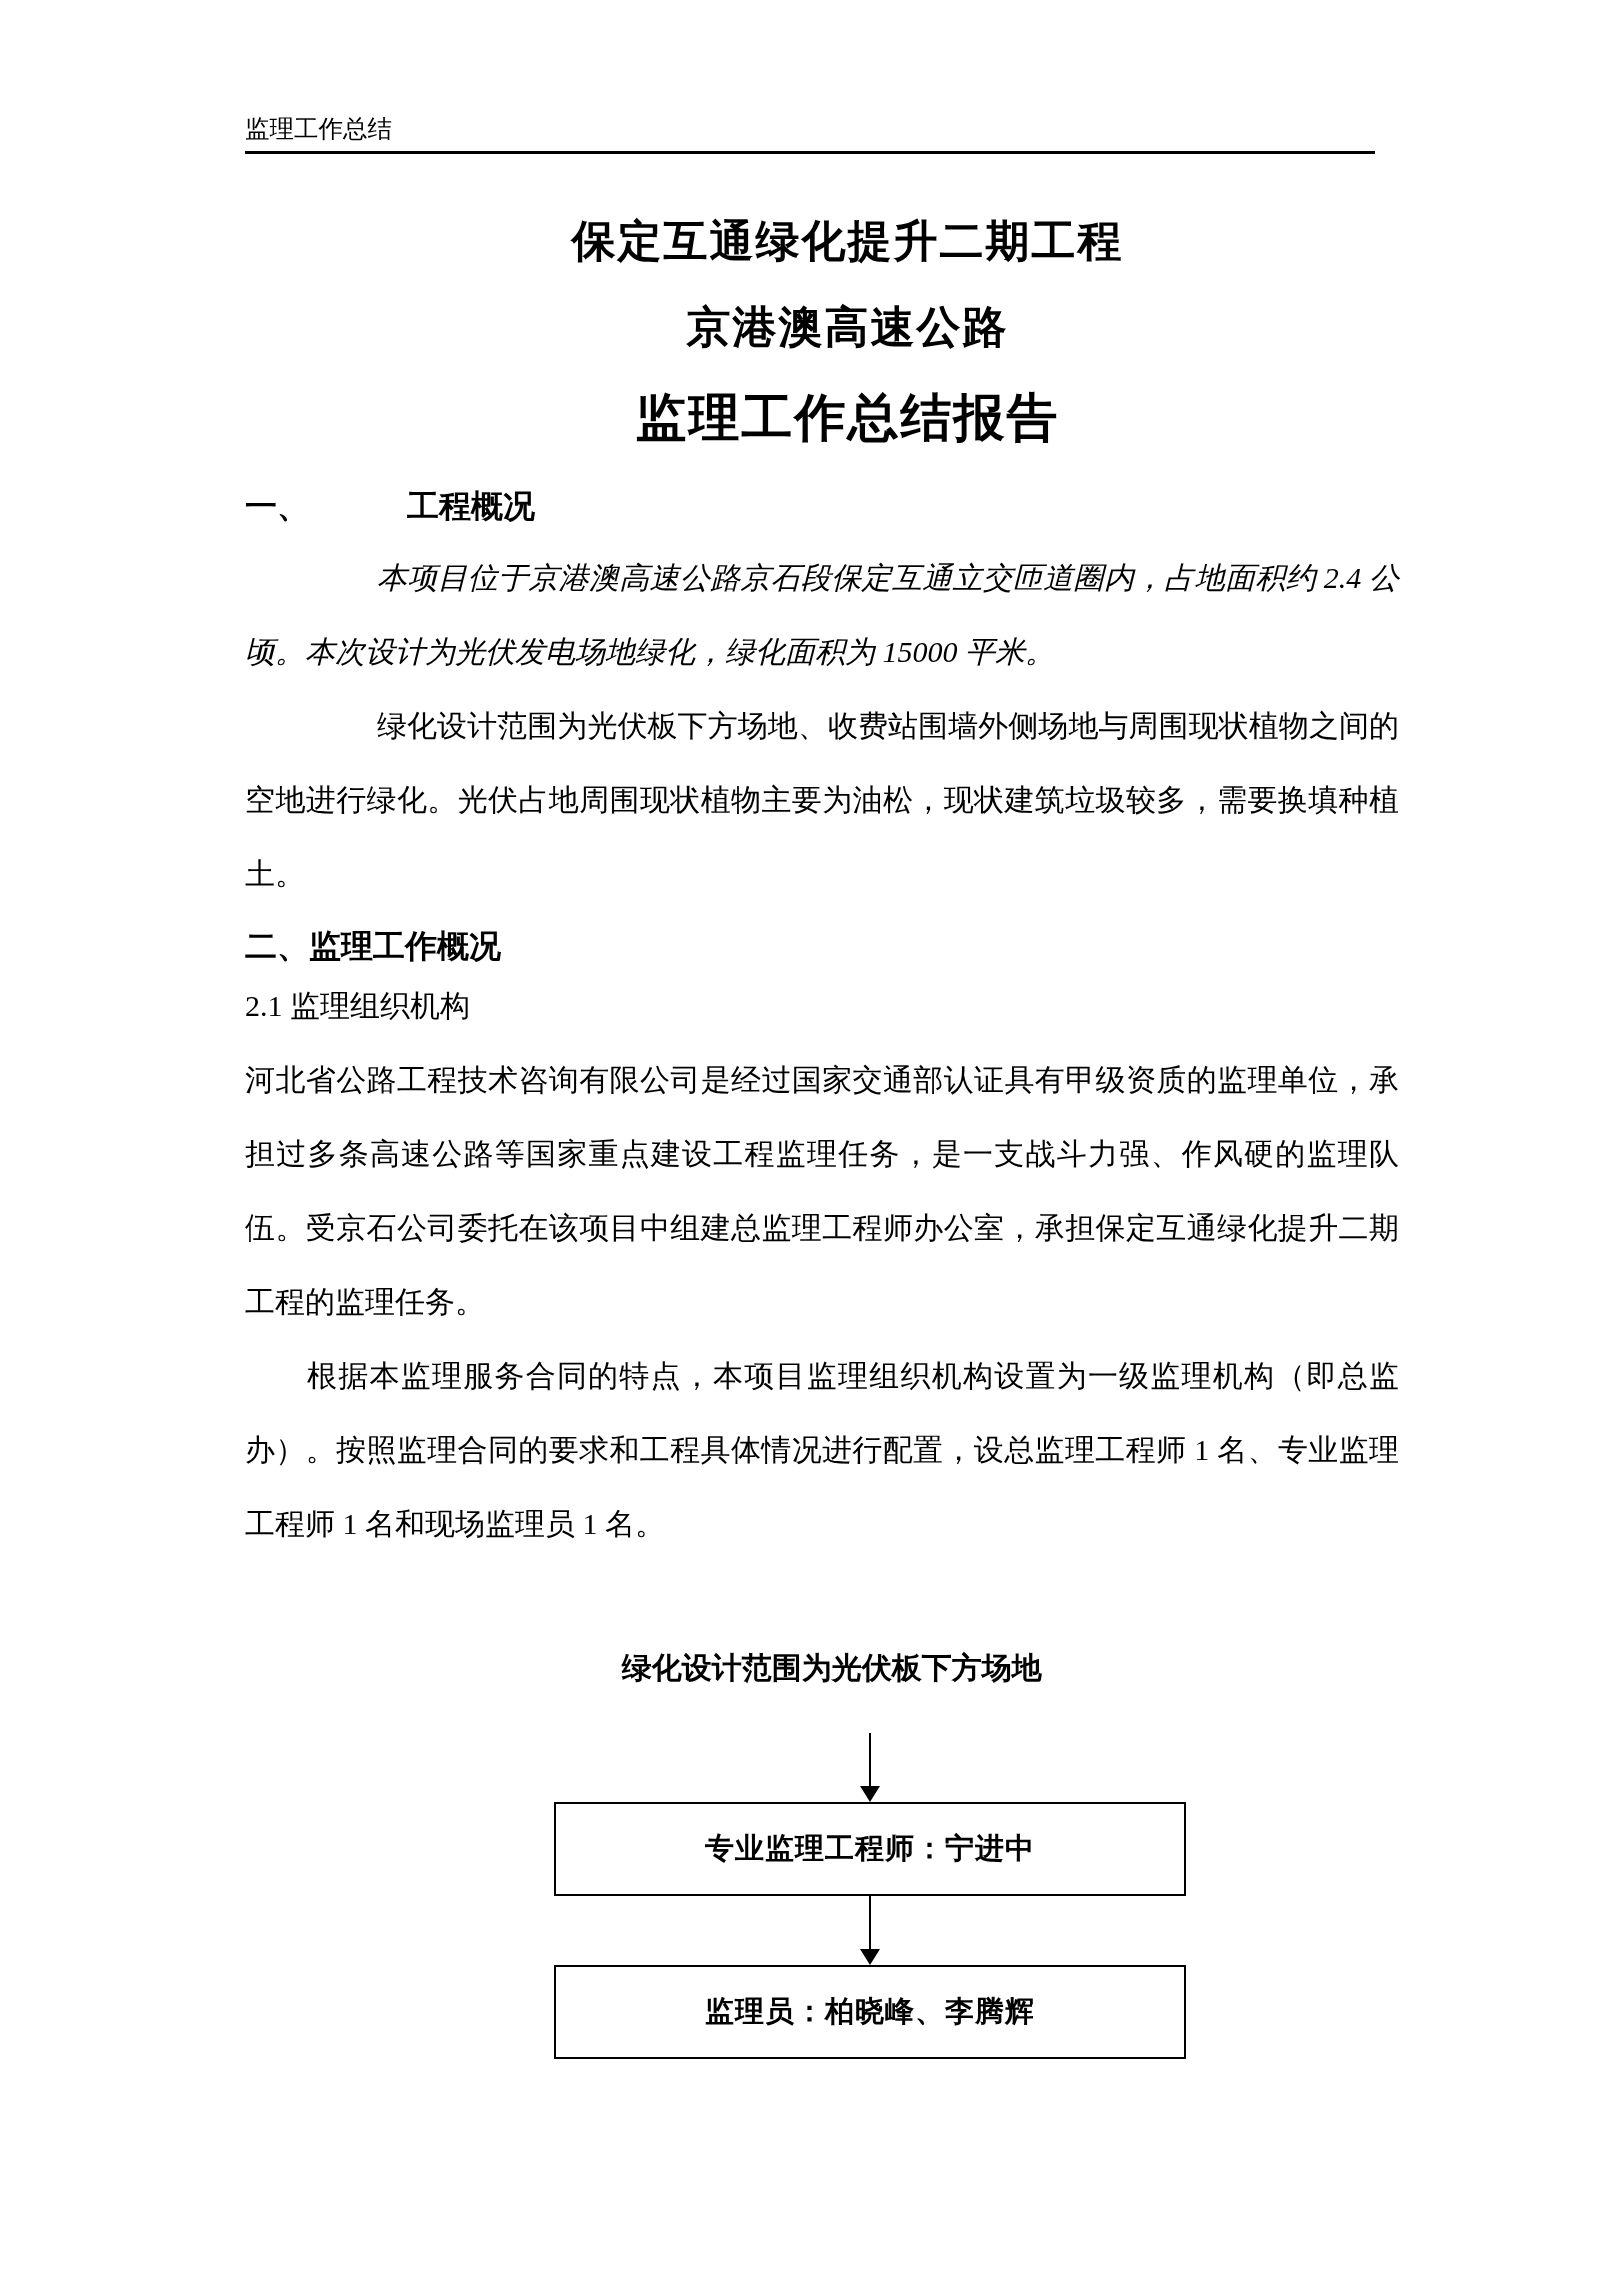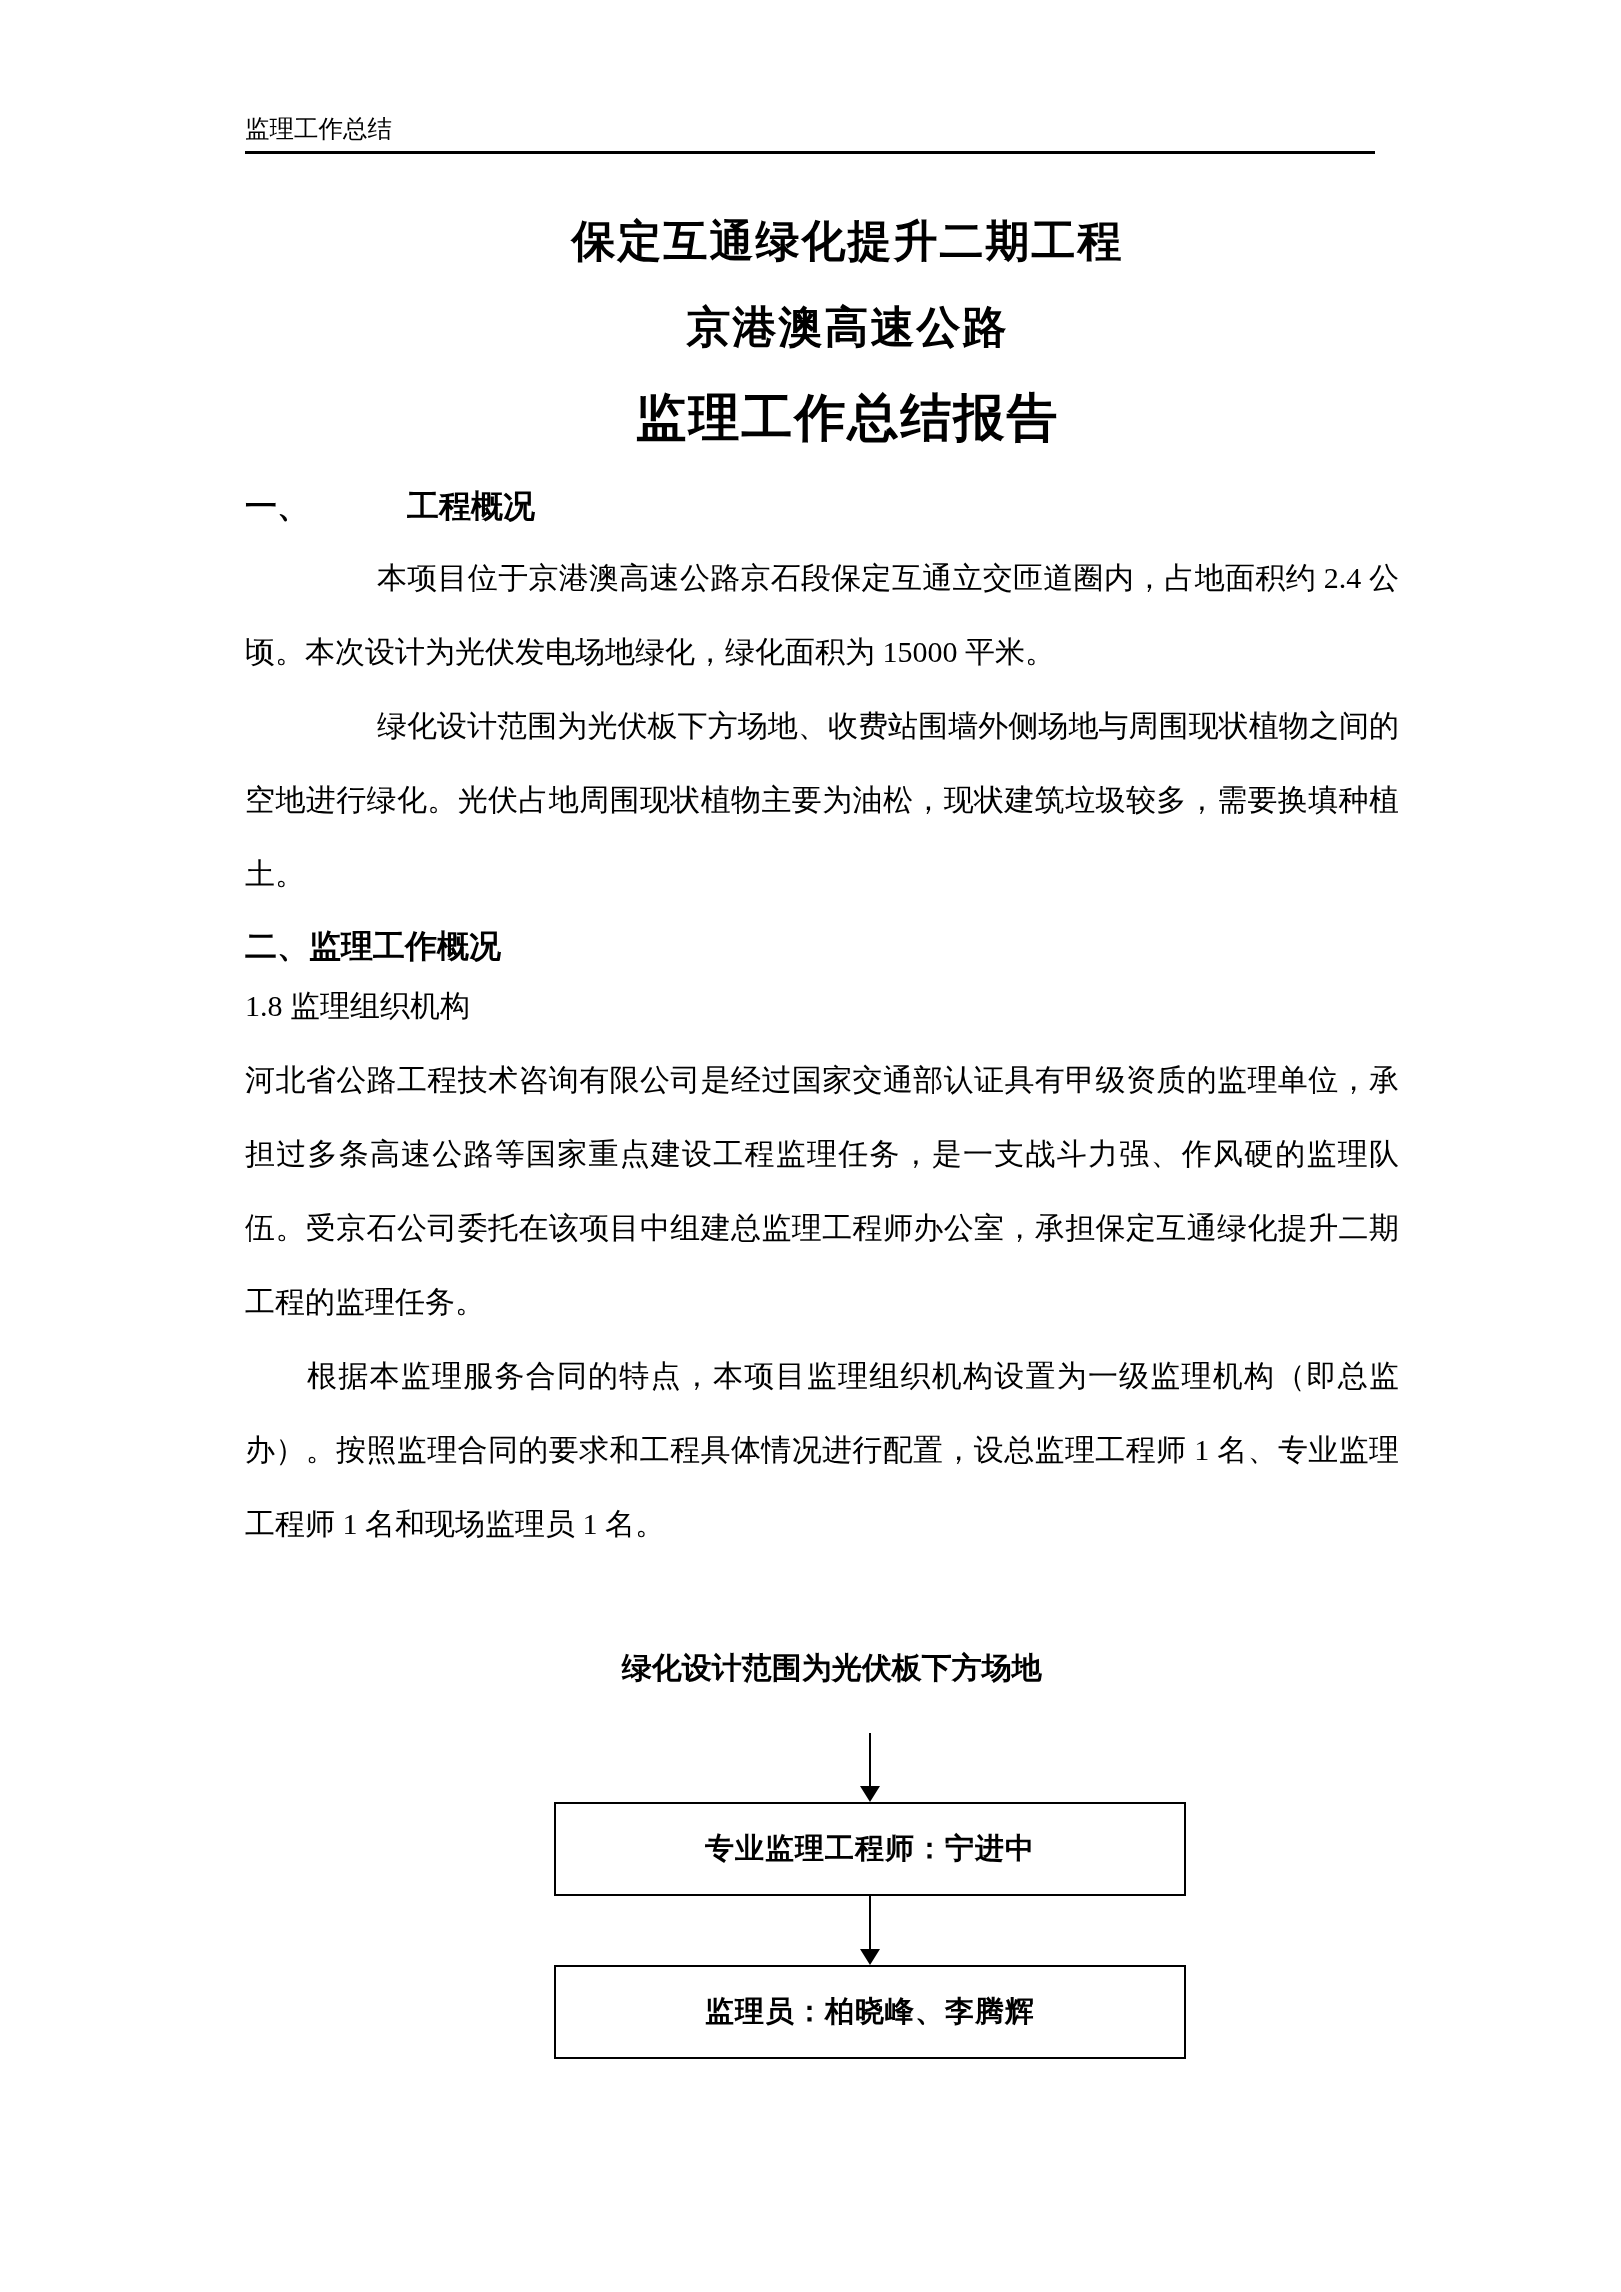--- a/index.html
+++ b/index.html
@@ -51,21 +51,21 @@
   }
   .section-heading.second { margin-top: 13.7px; }
   .tab-space { display: inline-block; width: 98px; }
   
   .body-par {
     font-size: 30px;
     line-height: 74px;
     text-align: justify;
     margin: 0;
   }
-  .body-par.first { margin-top: 11.8px; }
+  .body-par.first { margin-top: 11.8px; font-style: italic; }
   .indent-lg { text-indent: 132px; }
   .indent-sm { text-indent: 62px; }
   .sub-heading {
     font-size: 30px;
     line-height: 74px;
     font-weight: normal;
     margin: 0;
   }
   
   .chart-title {
@@ -128,21 +128,21 @@
   <div class="section-heading">
     <span>一、</span><span class="tab-space"></span><span>工程概况</span>
   </div>
 
   <p class="body-par first indent-lg">本项目位于京港澳高速公路京石段保定互通立交匝道圈内，占地面积约 2.4 公顷。本次设计为光伏发电场地绿化，绿化面积为 15000 平米。</p>
 
   <p class="body-par indent-lg">绿化设计范围为光伏板下方场地、收费站围墙外侧场地与周围现状植物之间的空地进行绿化。光伏占地周围现状植物主要为油松，现状建筑垃圾较多，需要换填种植土。</p>
 
   <div class="section-heading second">二、监理工作概况</div>
 
-  <p class="sub-heading">1.8 监理组织机构</p>
+  <p class="sub-heading">2.1 监理组织机构</p>
 
   <p class="body-par">河北省公路工程技术咨询有限公司是经过国家交通部认证具有甲级资质的监理单位，承担过多条高速公路等国家重点建设工程监理任务，是一支战斗力强、作风硬的监理队伍。受京石公司委托在该项目中组建总监理工程师办公室，承担保定互通绿化提升二期工程的监理任务。</p>
 
   <p class="body-par indent-sm">根据本监理服务合同的特点，本项目监理组织机构设置为一级监理机构（即总监办）。按照监理合同的要求和工程具体情况进行配置，设总监理工程师 1 名、专业监理工程师 1 名和现场监理员 1 名。</p>
 
   <div class="chart-title">绿化设计范围为光伏板下方场地</div>
 
   <div class="orgchart">
 
 

